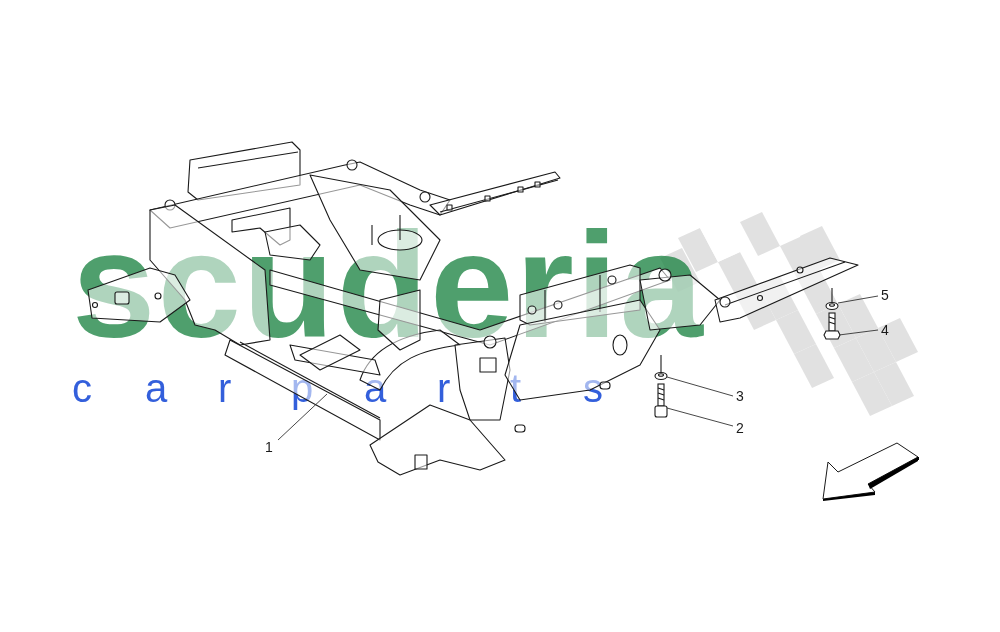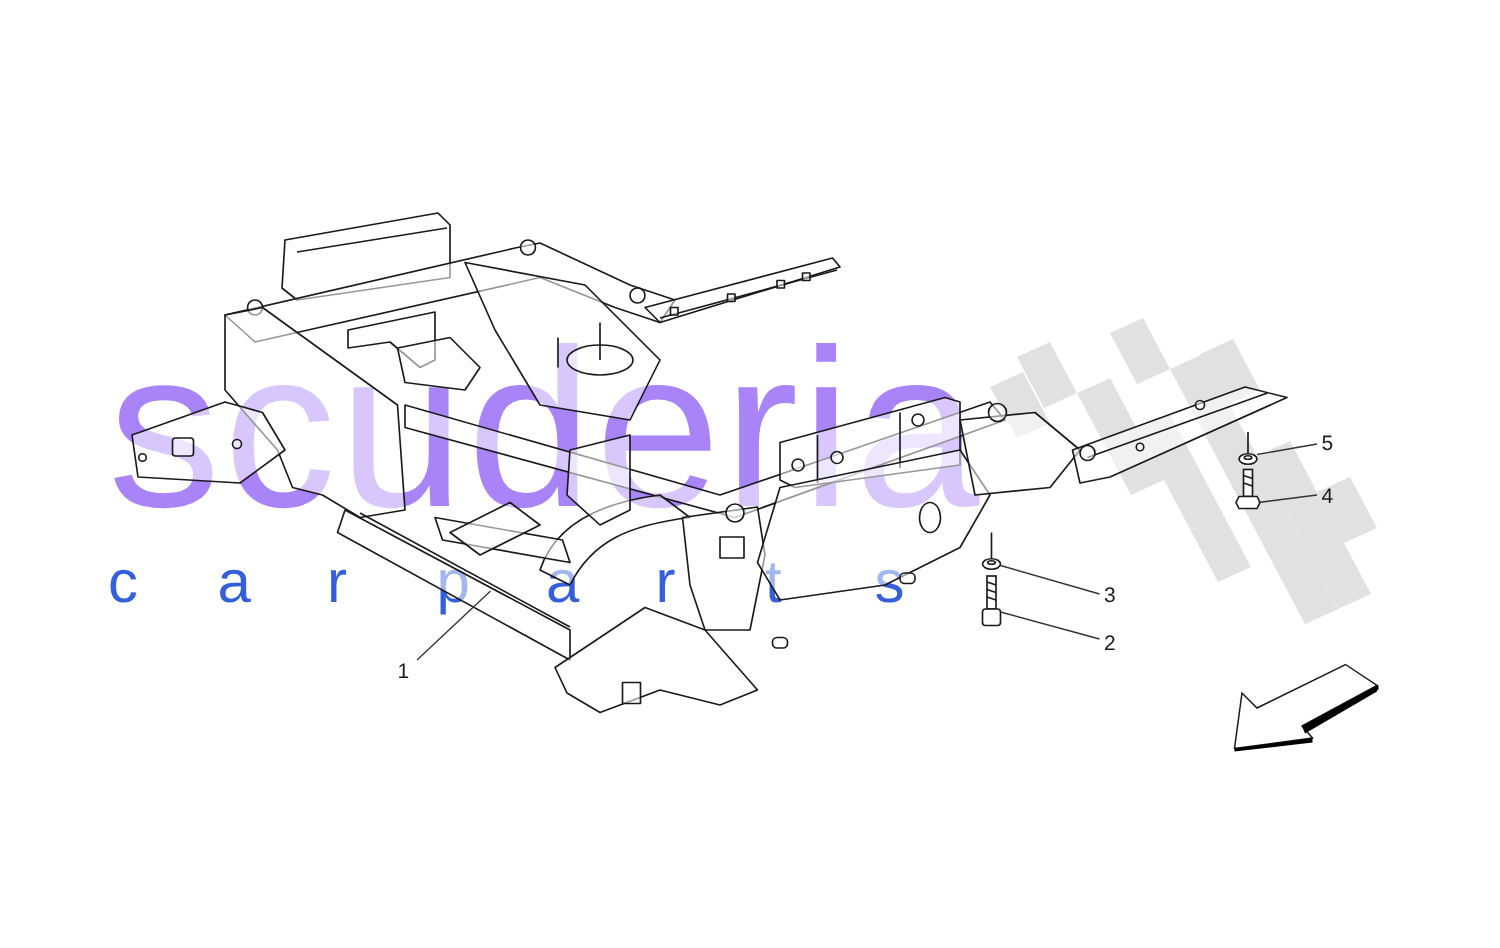--- a/index.html
+++ b/index.html
@@ -1,20 +1,20 @@
 <!DOCTYPE html>
 <html><head>
 <meta charset="utf-8">
 <style>
   html, body { margin: 0; padding: 0; background: #ffffff; }
   body { width: 1000px; height: 632px; position: relative; overflow: hidden;
          font-family: "Liberation Sans", sans-serif; }
   #stage { position: absolute; left: 0; top: 0; width: 1000px; height: 632px; }
-  .wm-main { position: absolute; left: 72px; top: 210px; font-size: 150px; font-weight: normal;
-             color: #8b5cf6; letter-spacing: 2px; line-height: 1; opacity: 0.75;
+  .wm-main { position: absolute; left: 72px; top: 210px; font-size: 150px; font-weight: bold;
+             color: #15803d; letter-spacing: 2px; line-height: 1; opacity: 0.75;
              font-family: "Liberation Sans", sans-serif; white-space: nowrap; }
   .wm-sub { position: absolute; left: 72px; top: 368px; font-size: 40px; color: #1d4ed8;
             white-space: nowrap; line-height: 1; opacity: 0.9;
             font-family: "Liberation Sans", sans-serif; }
   .wm-sub span { display: inline-block; width: 73px; }
   .callout { position: absolute; font-size: 14px; color: #1a1a1a;
              font-family: "Liberation Sans", sans-serif; line-height: 1; }
   svg { position: absolute; left: 0; top: 0; }
 </style>
 </head>

